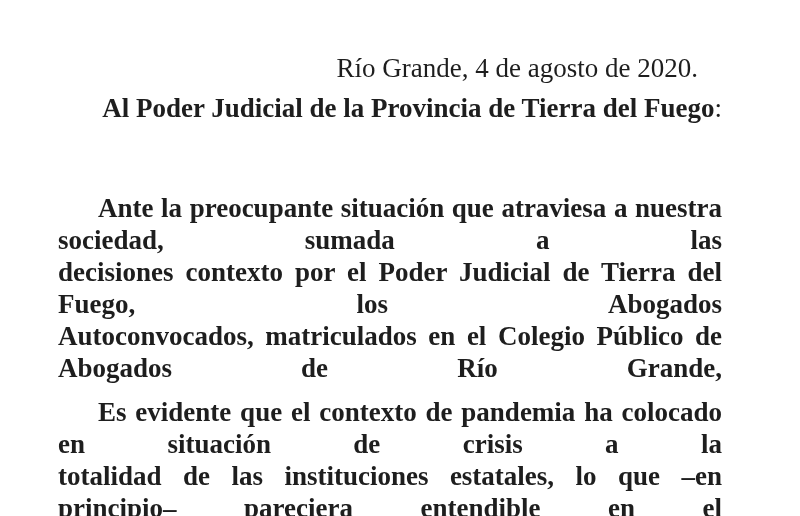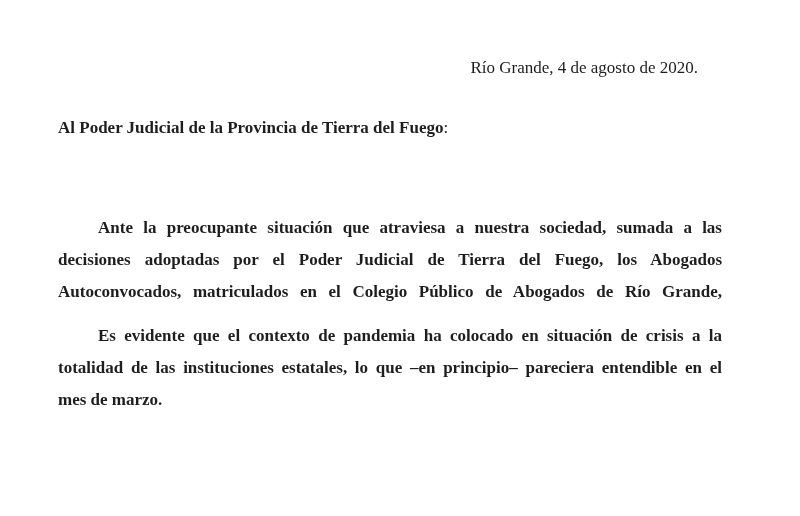--- a/index.html
+++ b/index.html
@@ -9,32 +9,33 @@
   }
   .page {
     position: relative;
     width: 742px;
     height: 516px;
     box-sizing: border-box;
     padding: 52px 20px 0 58px;
     background: #ffffff;
     color: #1e1e1e;
     font-family: "Liberation Serif", "DejaVu Serif", serif;
-    font-size: 17px;
+    font-size: 27px;
     line-height: 32px;
     overflow: hidden;
   }
   .dateline {
     text-align: right;
     padding-right: 24px;
     white-space: nowrap;
   }
   .salutation {
-    margin-top: 28px;
+    margin-top: 8px;
     font-weight: bold;
+    text-align: right;
   }
   .salutation .colon {
     font-weight: normal;
   }
   .paragraph {
     margin: 0;
   }
   .paragraph.first-para {
     margin-top: 68px;
     font-weight: bold;
@@ -62,21 +63,21 @@
 <div class="page">
 
   <div class="dateline">Río Grande, 4 de agosto de 2020.</div>
 
   <div class="salutation">
     <span>Al Poder Judicial de la Provincia de Tierra del Fuego</span><span class="colon">:</span>
   </div>
 
   <div class="paragraph first-para">
     <div class="line first">Ante la preocupante situación que atraviesa a nuestra sociedad, sumada a las</div>
-    <div class="line">decisiones adoptadas por el Poder Judicial de Tierra del Fuego, los Abogados</div>
+    <div class="line">decisiones contexto por el Poder Judicial de Tierra del Fuego, los Abogados</div>
     <div class="line">Autoconvocados, matriculados en el Colegio Público de Abogados de Río Grande,</div>
   </div>
 
   <div class="paragraph second-para">
     <div class="line first">Es evidente que el contexto de pandemia ha colocado en situación de crisis a la</div>
     <div class="line">totalidad de las instituciones estatales, lo que –en principio– pareciera entendible en el</div>
     <div class="line last">mes de marzo.</div>
   </div>
 
 </div>

